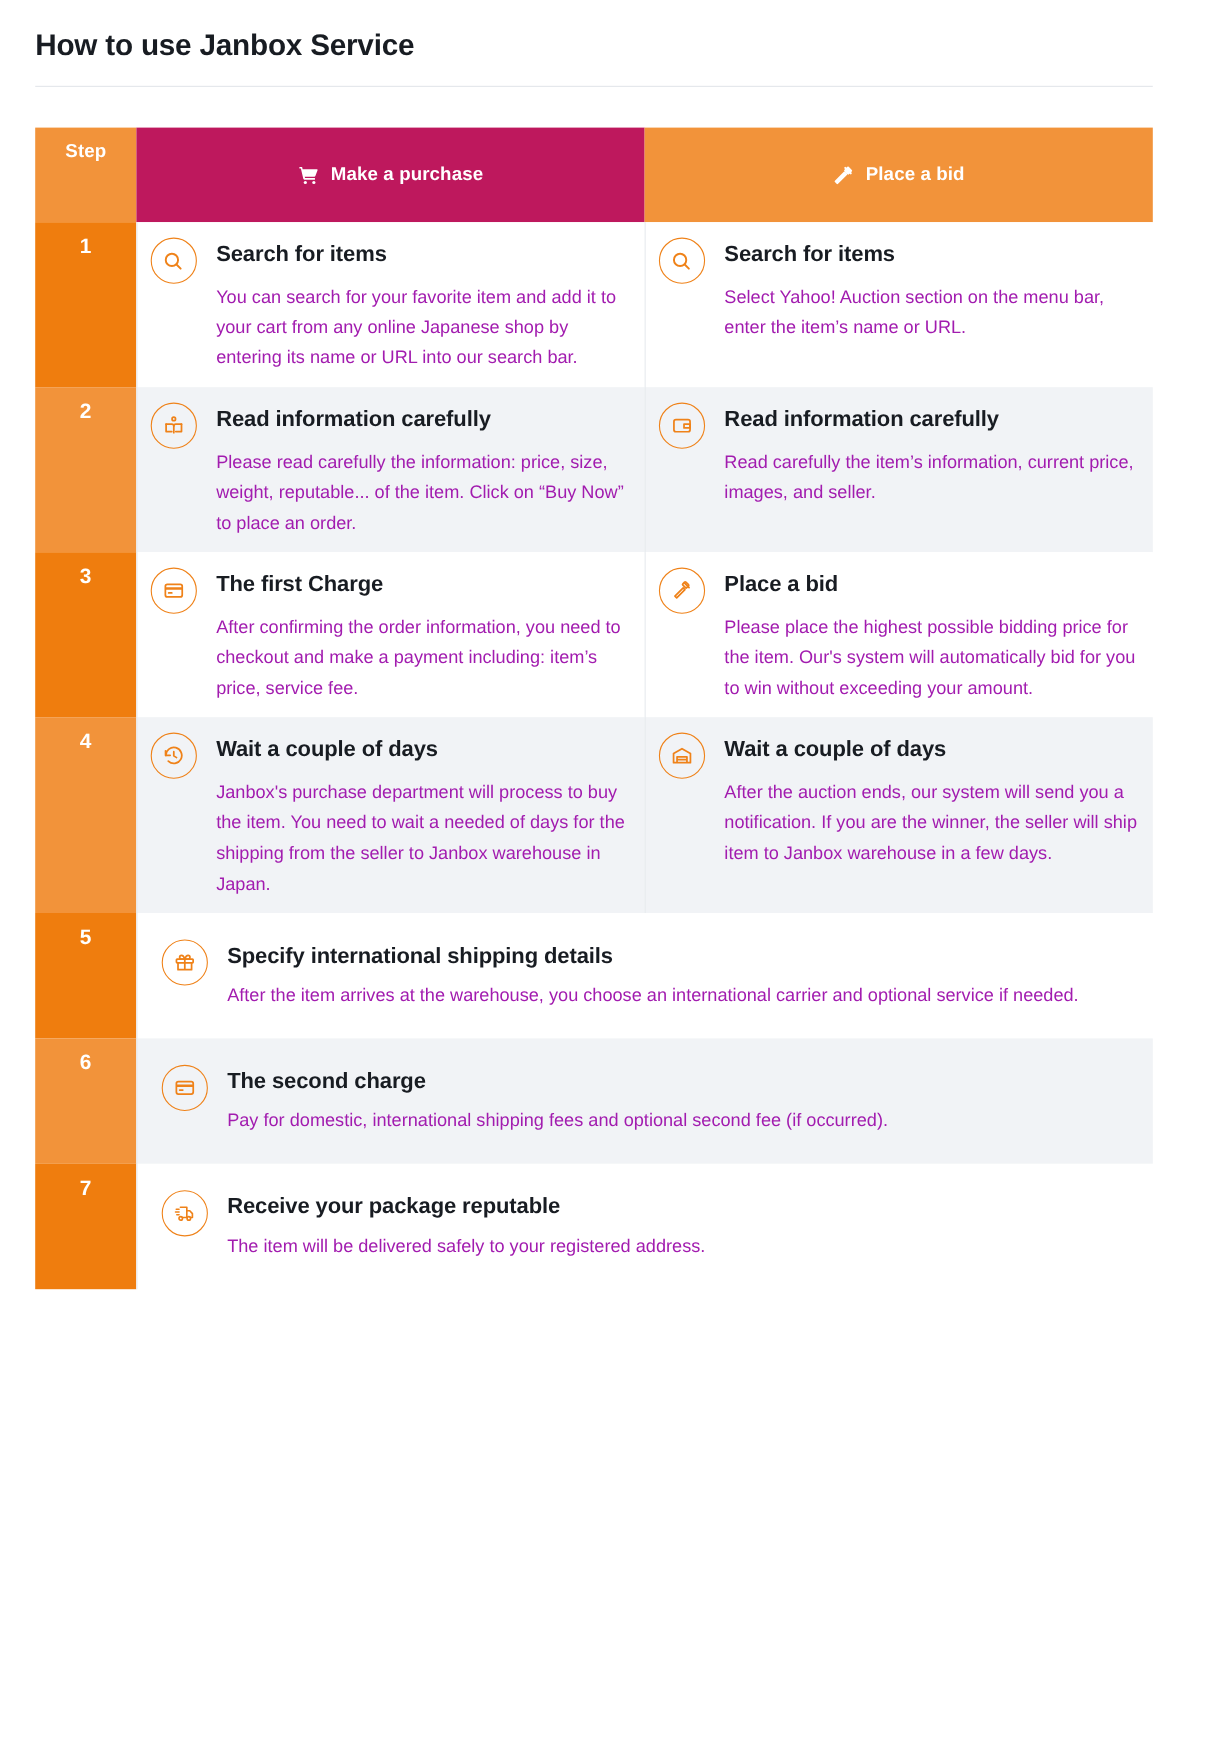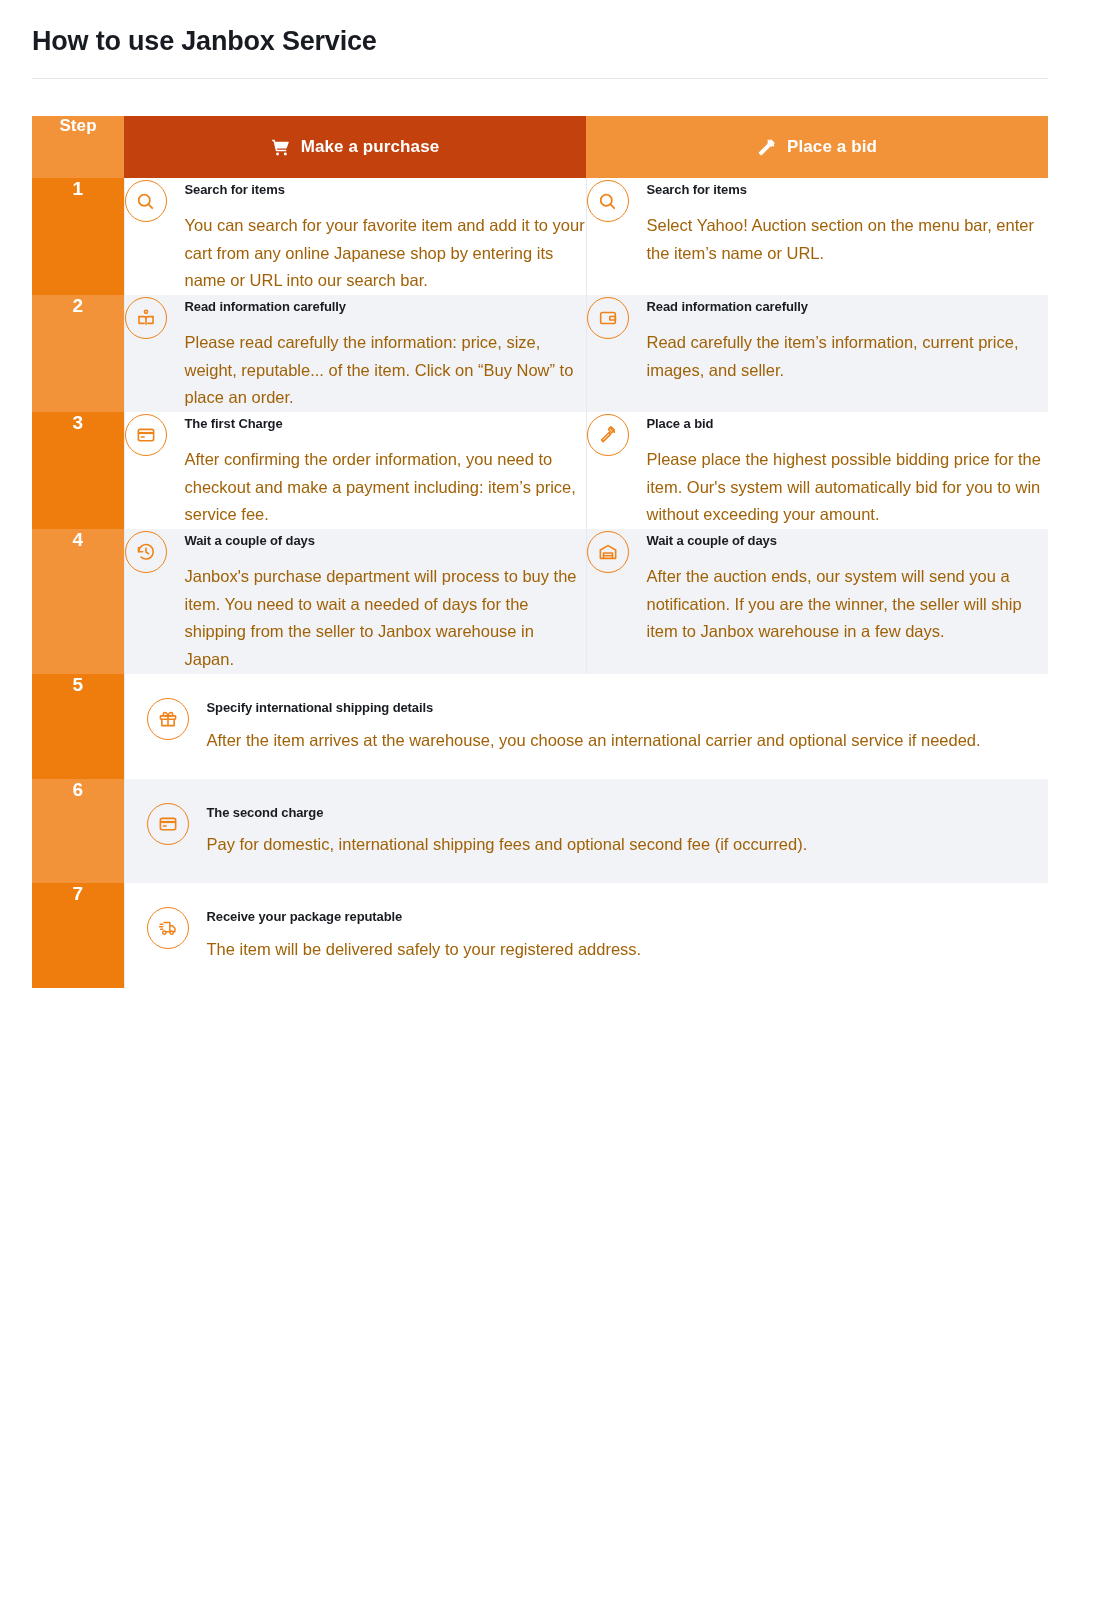--- a/index.html
+++ b/index.html
@@ -43,38 +43,38 @@
   
   .table {
     position: absolute;
     left: 32px;
     top: 116px;
     width: 1016px;
     border-collapse: collapse;
     table-layout: fixed;
   }
 
-  .table td, .table th { padding: 0; vertical-align: top; }
+  .table td, .table th { padding: 12px; vertical-align: top; }
 
   col.c-step { width: 92px; }
   col.c-left { width: 462px; }
   col.c-right { width: 462px; }
 
   
   .hd {
     height: 62px;
     color: #ffffff;
     font-size: 17px;
     font-weight: bold;
     text-align: center;
     vertical-align: middle;
     letter-spacing: 0.1px;
   }
   .hd-step   { background: #f2933a; }
-  .hd-left   { background: #c2410c; margin-top: 32px; }
+  .hd-left   { background: #be185d; margin-top: 32px; }
   .hd-right  { background: #f2933a; }
 
   .hd-inner {
     display: flex;
     align-items: center;
     justify-content: center;
     gap: 11px;
     height: 62px;
   }
   .hd-ico { display: inline-flex; align-items: center; }
@@ -107,31 +107,31 @@
     border: 1.4px solid #ef8219;
     border-radius: 50%;
     display: flex; align-items: center; justify-content: center;
     margin-top: 2px;
   }
   .ico-circle svg { display: block; }
 
   .cell-body { flex: 1 1 auto; min-width: 0; }
 
   .cell-title {
-    font-size: 13px;
+    font-size: 20px;
     font-weight: bold;
     color: #181c22;
     line-height: 1.3;
     margin: 4px 0 13px 0;
     letter-spacing: -0.1px;
   }
 
   .cell-desc {
     font-size: 16.5px;
-    color: #a16207;
+    color: #a21caf;
     line-height: 1.68;
   }
 
   
   .row-span .cell { padding: 22px 24px 24px 22px; }
   .row-span .cell-title { margin-bottom: 10px; }
 </style>
 </head>
 <body>
 

